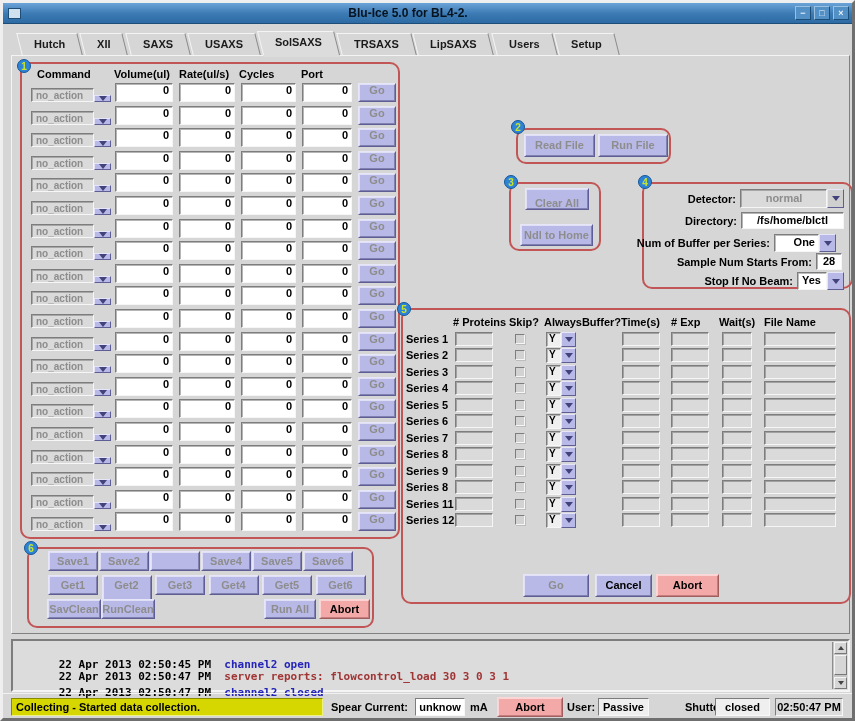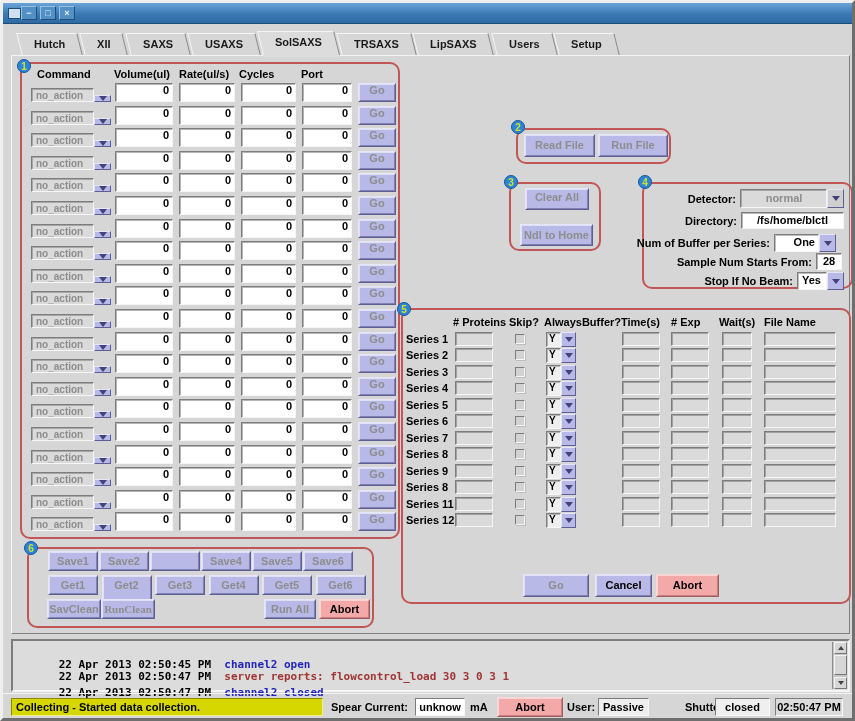--- a/index.html
+++ b/index.html
@@ -146,20 +146,21 @@
   #sb-time { position:absolute; left:772px; top:4px; width:68px; height:18px; font-weight:bold; font-size:11px;
     text-align:center; padding-top:2px; border:1px solid; border-color:#7d7d7d #f8f8f8 #f8f8f8 #7d7d7d; background:#dcdcdc; }
 </style>
 </head>
 <body>
 
 <div id="app">
 
   <div id="titlebar">
     <div id="title-icon"></div>
+    <div id="title-text">Blu-Ice 5.0 for BL4-2.</div>
     <div class="winbtn">−</div>
     <div class="winbtn">□</div>
     <div class="winbtn">×</div>
   </div>
 
   <div id="tabbar">
     <div class="tab"><span>Hutch</span></div>
     <div class="tab"><span>XII</span></div>
     <div class="tab"><span>SAXS</span></div>
     <div class="tab"><span>USAXS</span></div>
@@ -461,21 +462,21 @@
       </div>
     </div>
 
   <div class="outline" style="left:513px;top:125px;width:155px;height:36px;"></div>
   <div class="badge" style="left:508px;top:117px;">2</div>
   <div class="btn dis abs" style="left:521px;top:131px;width:71px;height:23px;padding-top:4px;">Read File</div>
   <div class="btn dis abs" style="left:595px;top:131px;width:70px;height:23px;padding-top:4px;">Run File</div>
 
   <div class="outline" style="left:506px;top:179px;width:92px;height:69px;"></div>
   <div class="badge" style="left:501px;top:172px;">3</div>
-  <div class="btn dis abs" style="left:522px;top:185px;width:64px;height:22px;padding-top:2px;">Clear All</div>
+  <div class="btn dis abs" style="left:522px;top:185px;width:64px;height:22px;padding-top:8px;">Clear All</div>
   <div class="btn dis abs" style="left:517px;top:221px;width:73px;height:22px;padding-top:4px;">Ndl to Home</div>
 
   <div class="outline" style="left:639px;top:179px;width:211px;height:107px;"></div>
   <div class="badge" style="left:635px;top:172px;">4</div>
   <div class="set-row" style="right:8px;left:auto;top:186px;width:845px;justify-content:flex-end;">
     <span class="lbl">Detector:</span>
     <div class="combo" style="width:104px;height:19px;">
       <span class="ct dis" style="text-align:center;font-size:11px;padding-top:2px;">normal</span>
       <span class="cb gray">
           <i class="tri"></i>
@@ -729,21 +730,21 @@
     </div>
   <div class="abs" style="left:45px;top:572px;width:322px;display:flex;gap:3.5px;">
       <div class="btn dis" style="width:50px;height:20px;padding-top:3px;">Get1</div>
       <div class="btn dis" style="width:50px;height:28px;padding-top:3px;">Get2</div>
       <div class="btn dis" style="width:50px;height:20px;padding-top:3px;">Get3</div>
       <div class="btn dis" style="width:50px;height:20px;padding-top:3px;">Get4</div>
       <div class="btn dis" style="width:50px;height:20px;padding-top:3px;">Get5</div>
       <div class="btn dis" style="width:50px;height:20px;padding-top:3px;">Get6</div>
     </div>
   <div class="btn dis abs" style="left:44px;top:596px;width:54px;height:20px;padding-top:3px;">SavClean</div>
-  <div class="btn dis abs" style="left:98px;top:596px;width:54px;height:20px;padding-top:3px;font-family:Liberation Serif, serif;">RunClean</div>
+  <div class="btn dis abs" style="left:98px;top:596px;width:54px;height:20px;padding-top:3px;">RunClean</div>
   <div class="btn dis abs" style="left:261px;top:596px;width:52px;height:20px;padding-top:3px;">Run All</div>
   <div class="btn pink abs" style="left:316px;top:596px;width:51px;height:20px;padding-top:3px;">Abort</div>
 
   <div id="logframe">
     <div class="logline" style="top:4px;">
       <span class="logtime">22 Apr 2013 02:50:45 PM</span><span>  </span><span class="logtext blue">channel2 open</span>
     </div>
     <div class="logline" style="top:16px;">
       <span class="logtime">22 Apr 2013 02:50:47 PM</span><span>  </span><span class="logtext maroon">server reports: flowcontrol_load 30 3 0 3 1</span>
     </div>

